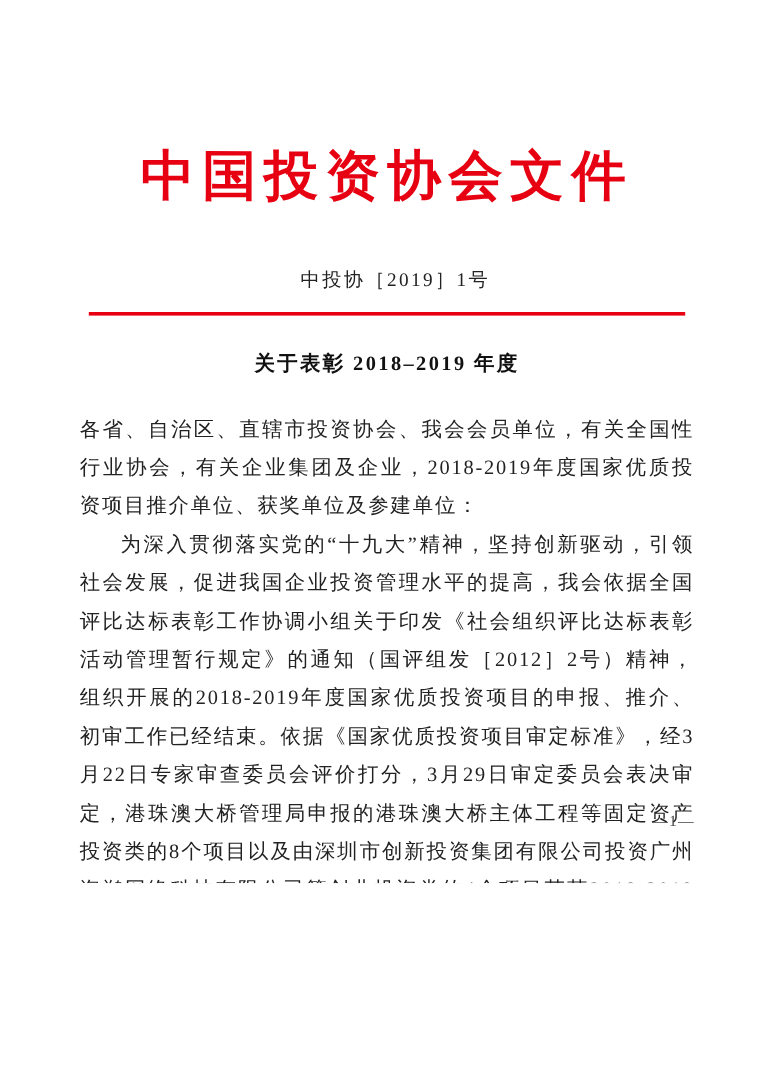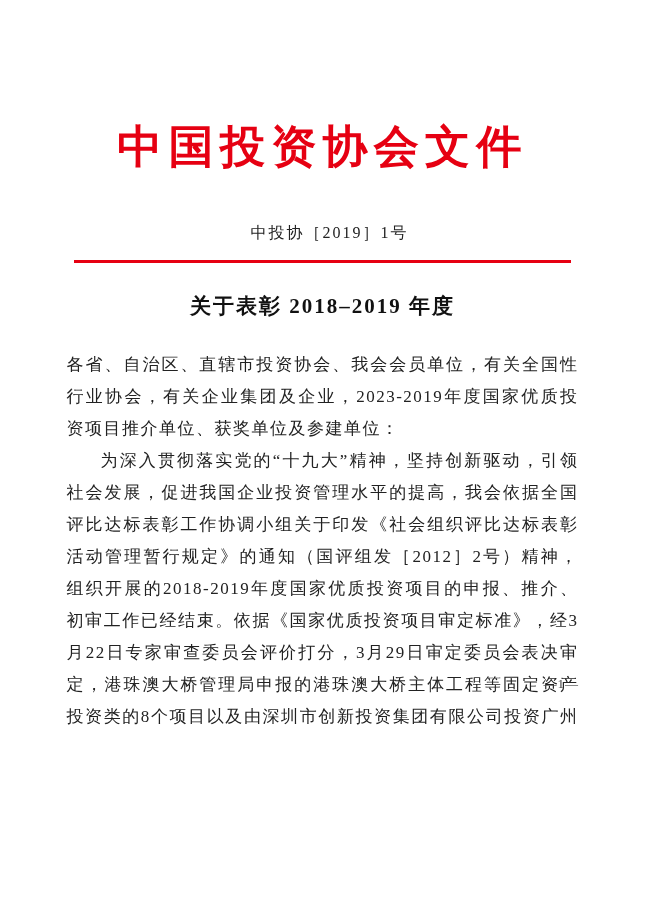--- a/index.html
+++ b/index.html
@@ -36,21 +36,21 @@
   }
   .red-rule {
     width: 497px;
     height: 3px;
     margin: 16px auto 0 auto;
     border: none;
   }
   .doc-title {
     margin-top: 26px;
     text-align: center;
-    font-size: 21px;
+    font-size: 17px;
     font-weight: bold;
     letter-spacing: 2px;
     line-height: 1.62;
     color: #111111;
   }
   .body-text {
     width: 512px;
     margin: 26px auto 0 auto;
     font-size: 17px;
     line-height: 32px;
@@ -83,19 +83,19 @@
 
   <div class="doc-number">中投协［2019］1号</div>
 
   <hr class="red-rule" style="background: rgb(230, 0, 18);">
 
   <div class="doc-title">
     <div>关于表彰 2018–2019 年度</div>
   </div>
 
   <div class="body-text">
-    <p>各省、自治区、直辖市投资协会、我会会员单位，有关全国性行业协会，有关企业集团及企业，2023-2019年度国家优质投资项目推介单位、获奖单位及参建单位：</p>
+    <p>各省、自治区、直辖市投资协会、我会会员单位，有关全国性行业协会，有关企业集团及企业，2018-2019年度国家优质投资项目推介单位、获奖单位及参建单位：</p>
     <p class="indented">为深入贯彻落实党的“十九大”精神，坚持创新驱动，引领社会发展，促进我国企业投资管理水平的提高，我会依据全国评比达标表彰工作协调小组关于印发《社会组织评比达标表彰活动管理暂行规定》的通知（国评组发［2012］2号）精神，组织开展的2018-2019年度国家优质投资项目的申报、推介、初审工作已经结束。依据《国家优质投资项目审定标准》，经3月22日专家审查委员会评价打分，3月29日审定委员会表决审定，港珠澳大桥管理局申报的港珠澳大桥主体工程等固定资产投资类的8个项目以及由深圳市创新投资集团有限公司投资广州海鹚网络科技有限公司等创业投资类的4个项目荣获2018-2019年度国家优质投资项目特别奖；内蒙古京能盛乐2×350MW冷热电联供机组工程等固定资产投资类的74个项目以及翊翎（北京）资本</p>
   </div>
 
   <div class="page-footer">—1—</div>
 
 </div>
 
 </body></html>

